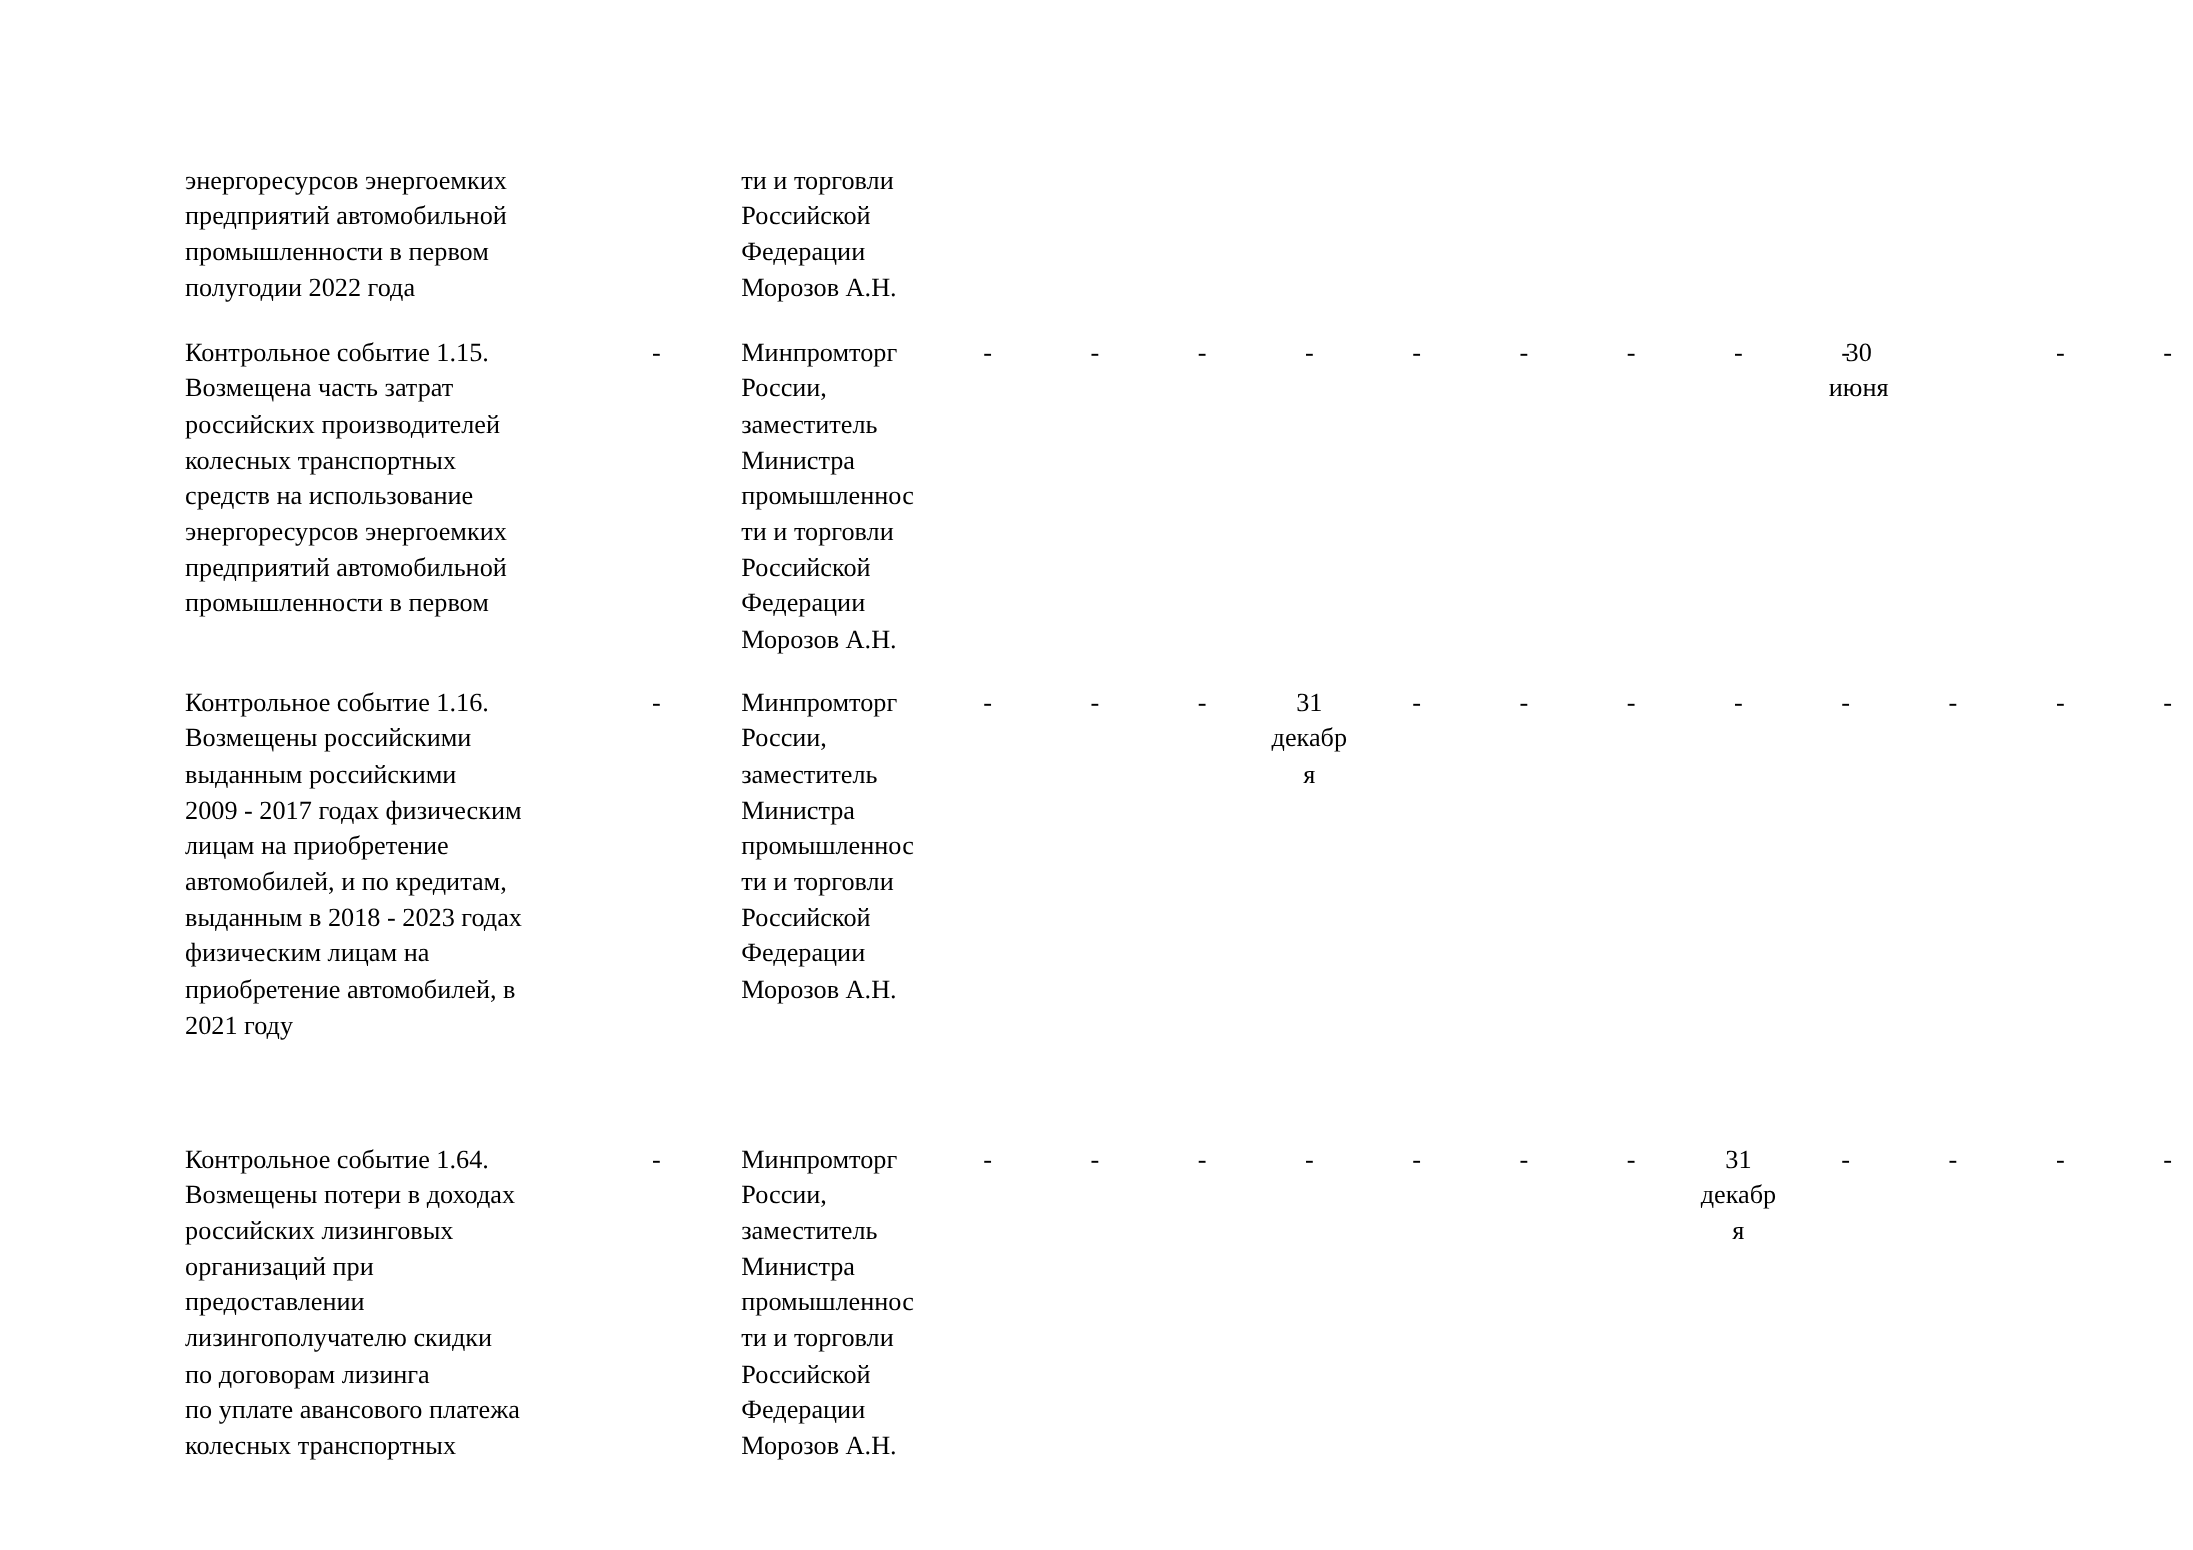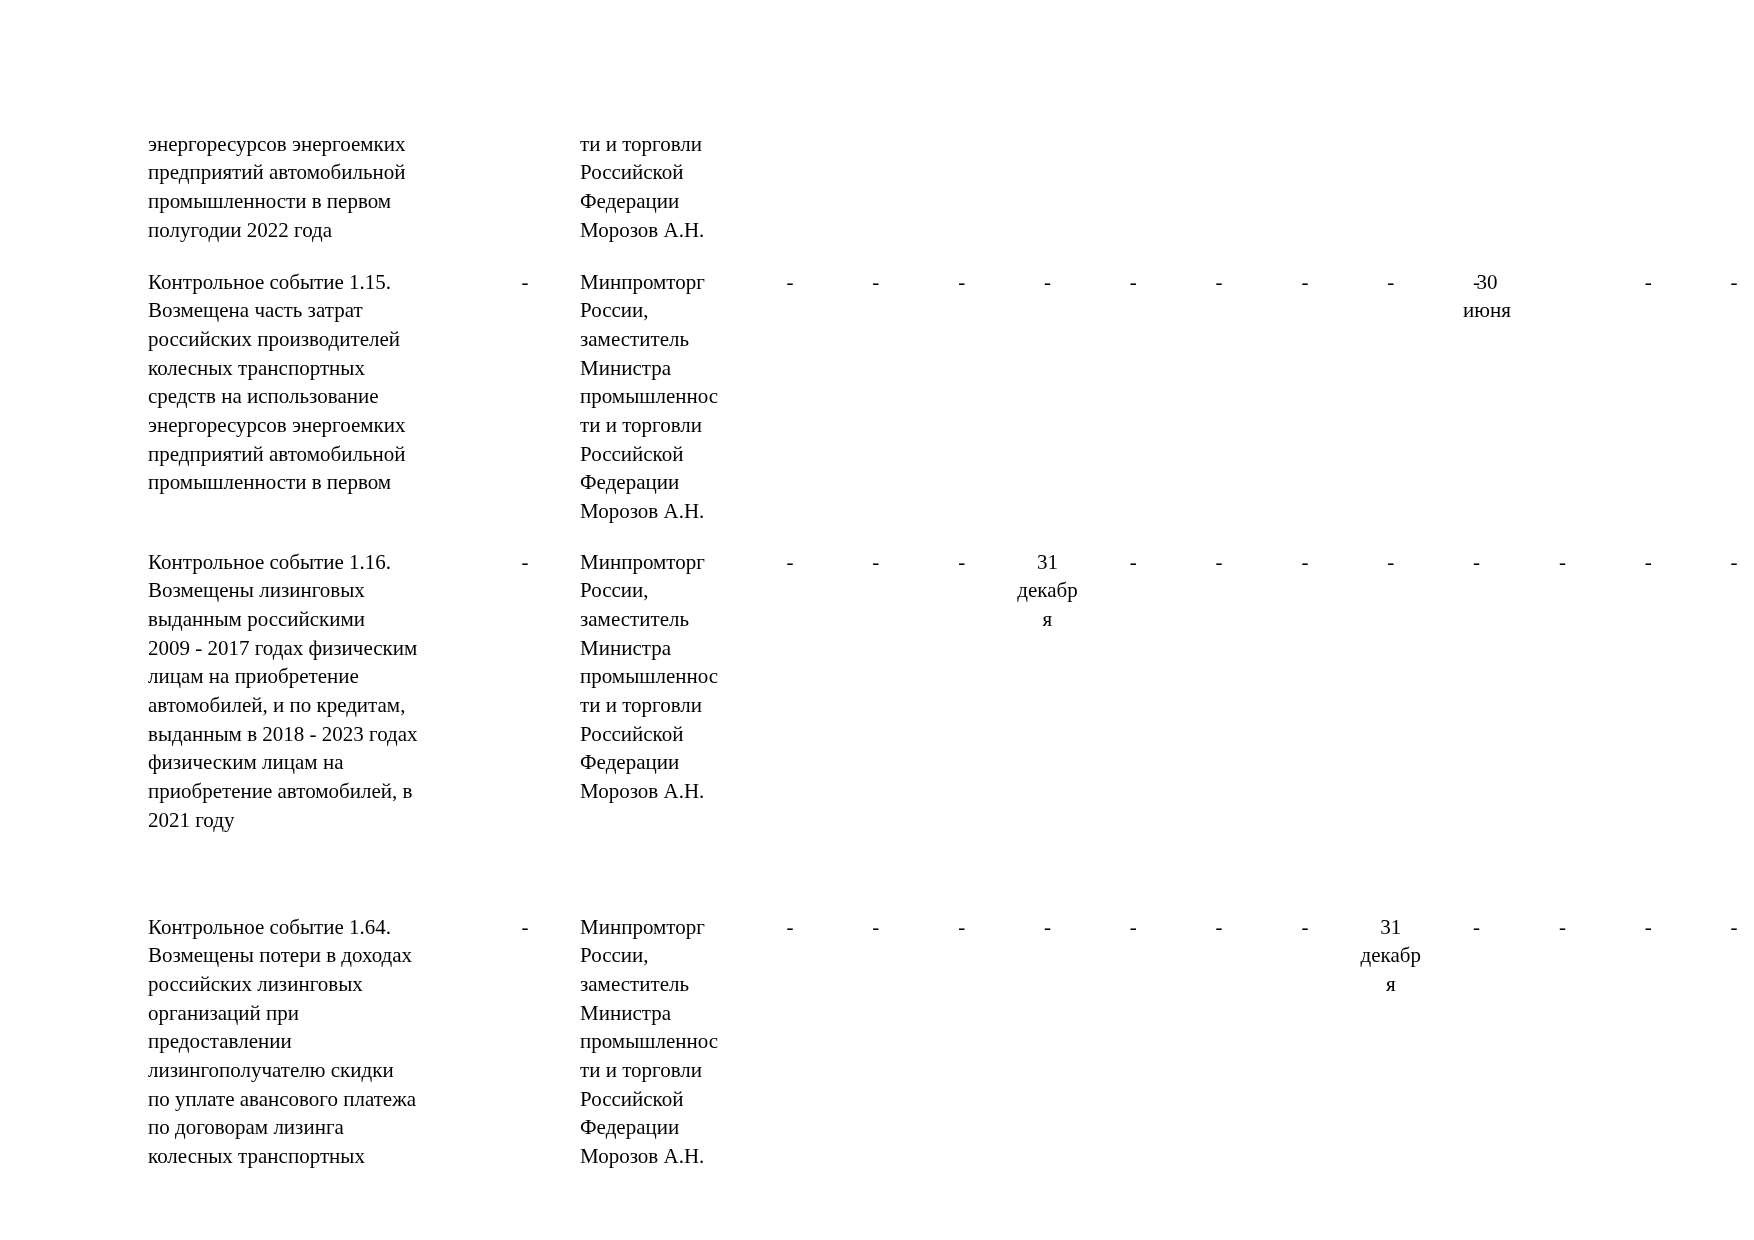--- a/index.html
+++ b/index.html
@@ -21,21 +21,21 @@
     position: absolute;
     left: 0; top: 0;
     width: 1754px;
     height: 1240px;
   }
   .t-row { position: absolute; left: 0; width: 1754px; }
   .cell { position: absolute; top: 0; }
   .cell .line { white-space: nowrap; }
   .cell-desc  { left: 148px; width: 352px; text-align: left; }
   .cell-sep   { left: 490px; width: 70px;  text-align: center; }
-  .cell-exec  { left: 580px; width: 166px; text-align: left; }
+  .cell-exec  { left: 593px; width: 166px; text-align: left; }
   .cell-narrow { width: 85.82px; text-align: center; }
   .cell-narrow .line { white-space: nowrap; }
 </style>
 </head>
 <body>
 
 <div class="doc-table">
     <div class="t-row" style="top: 129.5px;">
       <div class="cell cell-desc">
         <div class="line">энергоресурсов энергоемких</div>
@@ -122,21 +122,21 @@
       <div class="cell cell-narrow" style="left: 1605.3px;">
         <div class="line">-</div>
       </div>
       <div class="cell cell-narrow" style="left: 1691.12px;">
         <div class="line">-</div>
       </div>
     </div>
     <div class="t-row" style="top: 547.5px;">
       <div class="cell cell-desc">
         <div class="line">Контрольное событие 1.16.</div>
-        <div class="line">Возмещены лизинговых</div>
+        <div class="line">Возмещены российскими</div>
         <div class="line">выданным российскими</div>
         <div class="line">2009 - 2017 годах физическим</div>
         <div class="line">лицам на приобретение</div>
         <div class="line">автомобилей, и по кредитам,</div>
         <div class="line">выданным в 2018 - 2023 годах</div>
         <div class="line">физическим лицам на</div>
         <div class="line">приобретение автомобилей, в</div>
         <div class="line">2021 году</div>
       </div>
       <div class="cell cell-sep">
@@ -193,22 +193,22 @@
       </div>
     </div>
     <div class="t-row" style="top: 912.5px;">
       <div class="cell cell-desc">
         <div class="line">Контрольное событие 1.64.</div>
         <div class="line">Возмещены потери в доходах</div>
         <div class="line">российских лизинговых</div>
         <div class="line">организаций при</div>
         <div class="line">предоставлении</div>
         <div class="line">лизингополучателю скидки</div>
+        <div class="line">по договорам лизинга</div>
         <div class="line">по уплате авансового платежа</div>
-        <div class="line">по договорам лизинга</div>
         <div class="line">колесных транспортных</div>
       </div>
       <div class="cell cell-sep">
         <div class="line">-</div>
       </div>
       <div class="cell cell-exec">
         <div class="line">Минпромторг</div>
         <div class="line">России,</div>
         <div class="line">заместитель</div>
         <div class="line">Министра</div>

